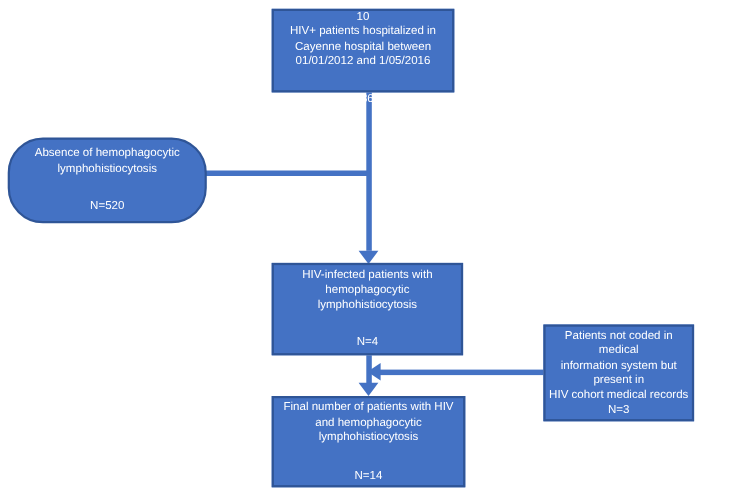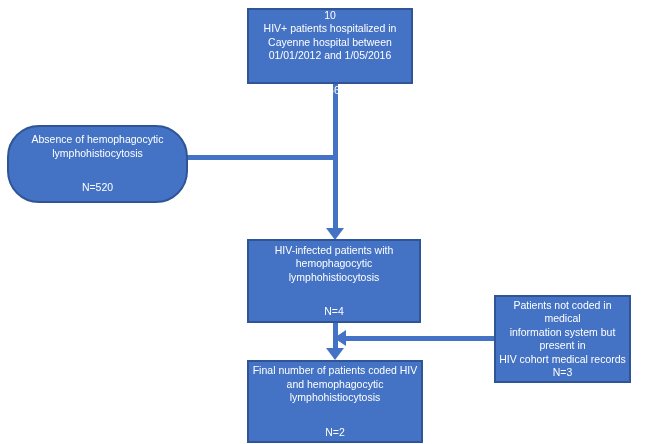--- a/index.html
+++ b/index.html
@@ -119,19 +119,19 @@
   </div>
 
   <div class="box box-added tight">
     <span class="box-text">Patients not coded in medical
 information system but present in
 HIV cohort medical records</span>
     <span class="box-n">N=3</span>
   </div>
 
   <div class="box box-final">
-    <span class="box-text">Final number of patients coded HIV
+    <span class="box-text">Final number of patients with HIV
 and hemophagocytic
 lymphohistiocytosis</span>
-    <span class="box-n">N=2</span>
+    <span class="box-n">N=14</span>
   </div>
 
 </div>
 
 </body></html>

